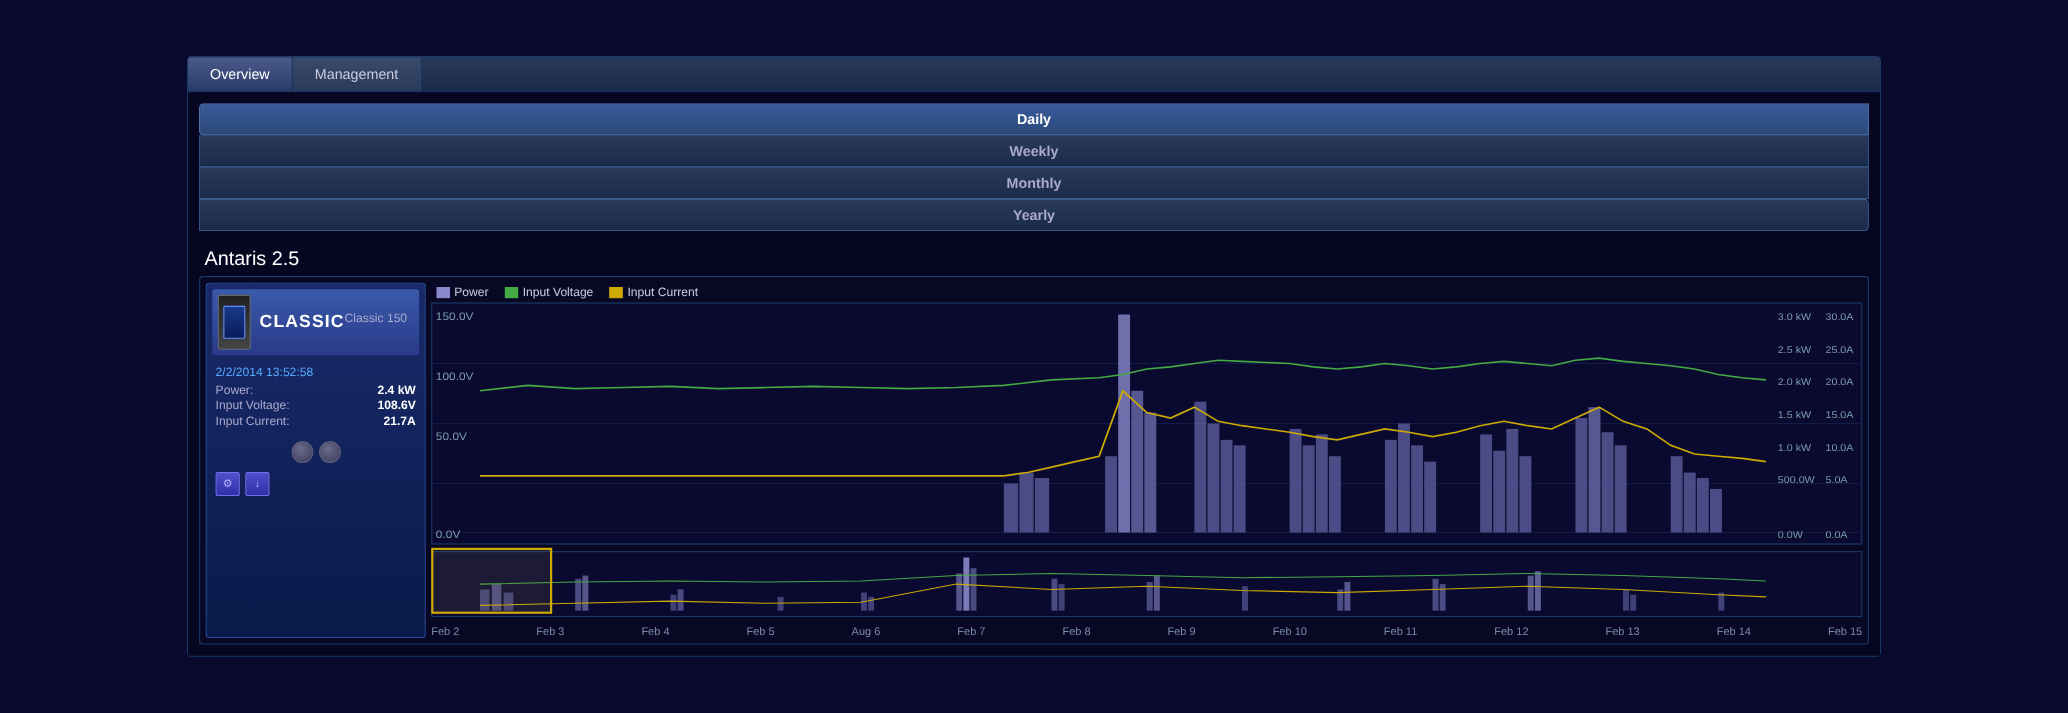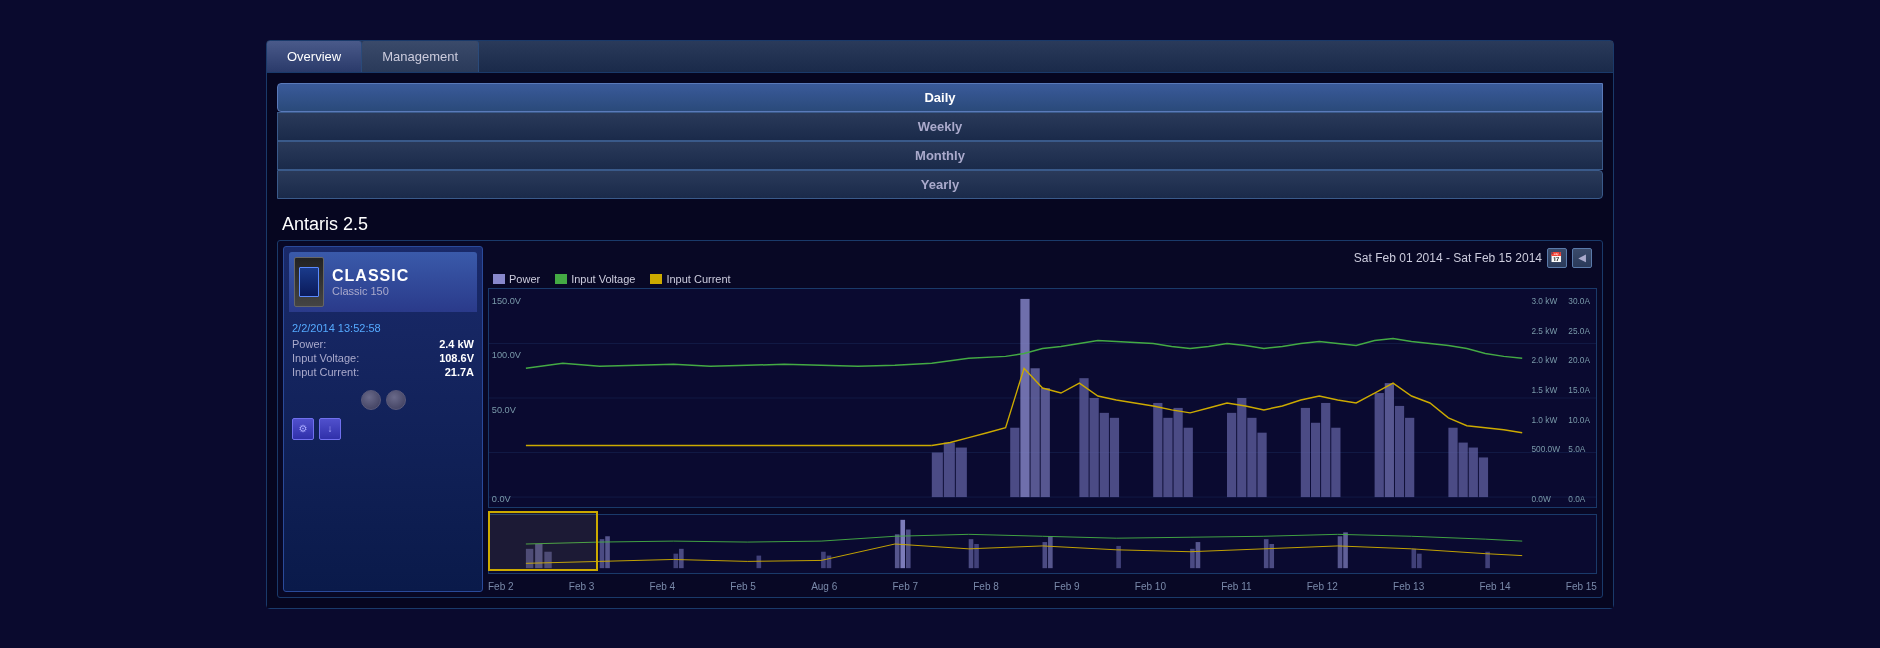--- a/index.html
+++ b/index.html
@@ -6,21 +6,21 @@
     body {
       background: #0a0a2e;
       font-family: Arial, sans-serif;
       display: flex;
       justify-content: center;
       align-items: center;
       min-height: 100vh;
       padding: 20px;
     }
     .app-container {
-      width: 1348px;
+      width: 1540px;
       background: #0a0a3a;
       border: 1px solid #1a3a6a;
       border-radius: 4px;
     }
     
     .top-tabs {
       display: flex;
       background: linear-gradient(to bottom, #2a3a5a, #1a2a4a);
       border-bottom: 1px solid #1a3a6a;
       padding: 0;
@@ -117,21 +117,20 @@
     }
     .device-icon-inner {
       width: 20px;
       height: 30px;
       background: linear-gradient(to bottom, #1a3a8a, #0a1a5a);
       border: 1px solid #5a8aff;
       border-radius: 1px;
     }
     .device-name-block {
       display: flex;
-      flex-direction: column;
     }
     .device-title {
       color: #fff;
       font-size: 16px;
       font-weight: bold;
       text-transform: uppercase;
       letter-spacing: 1px;
     }
     .device-subtitle {
       color: #aac;
@@ -306,25 +305,20 @@
             <div class="ctrl-btn"></div>
           </div>
           <div class="device-icons-row">
             <div class="dev-icon-sm">⚙</div>
             <div class="dev-icon-sm">↓</div>
           </div>
         </div>
 
         <div class="chart-svg-area">
 
-          <div class="chart-date-range">
-            <span>Sat Feb 01 2014 - Sat Feb 15 2014</span>
-            <div class="calendar-btn">📅</div>
-            <div class="calendar-btn">◀</div>
-          </div>
 
           <div class="legend-row">
             <div class="legend-item">
               <div class="legend-box" style="background:#8888cc; border-color:#8888cc;"></div>
               <span>Power</span>
             </div>
             <div class="legend-item">
               <div class="legend-box" style="background:#44aa44; border-color:#44aa44;"></div>
               <span>Input Voltage</span>
             </div>

